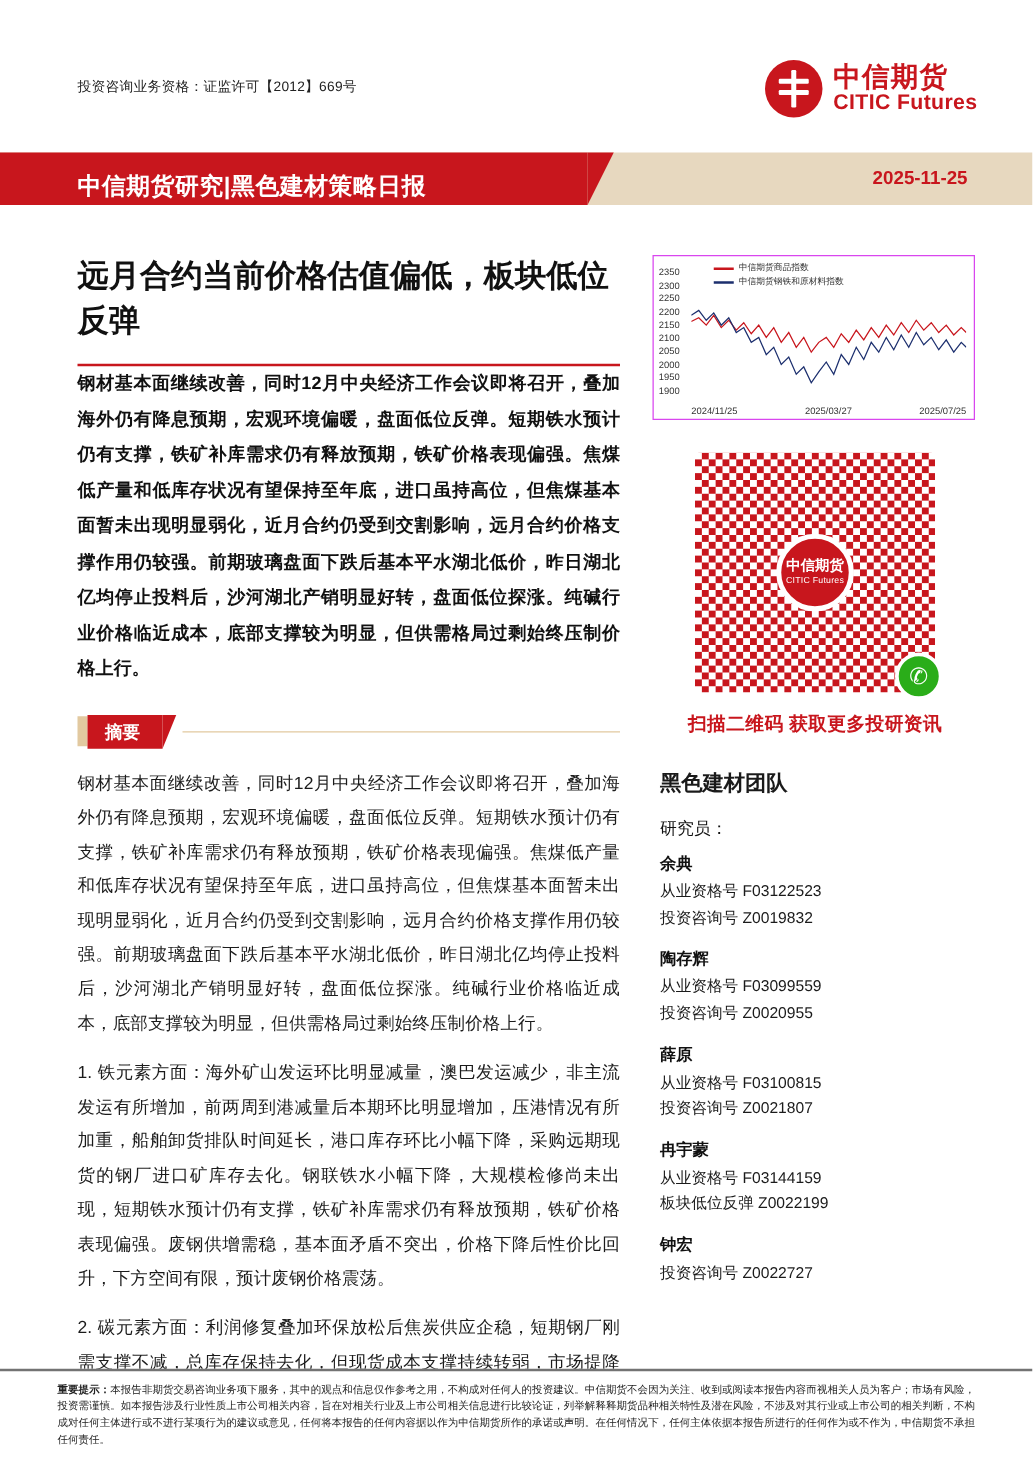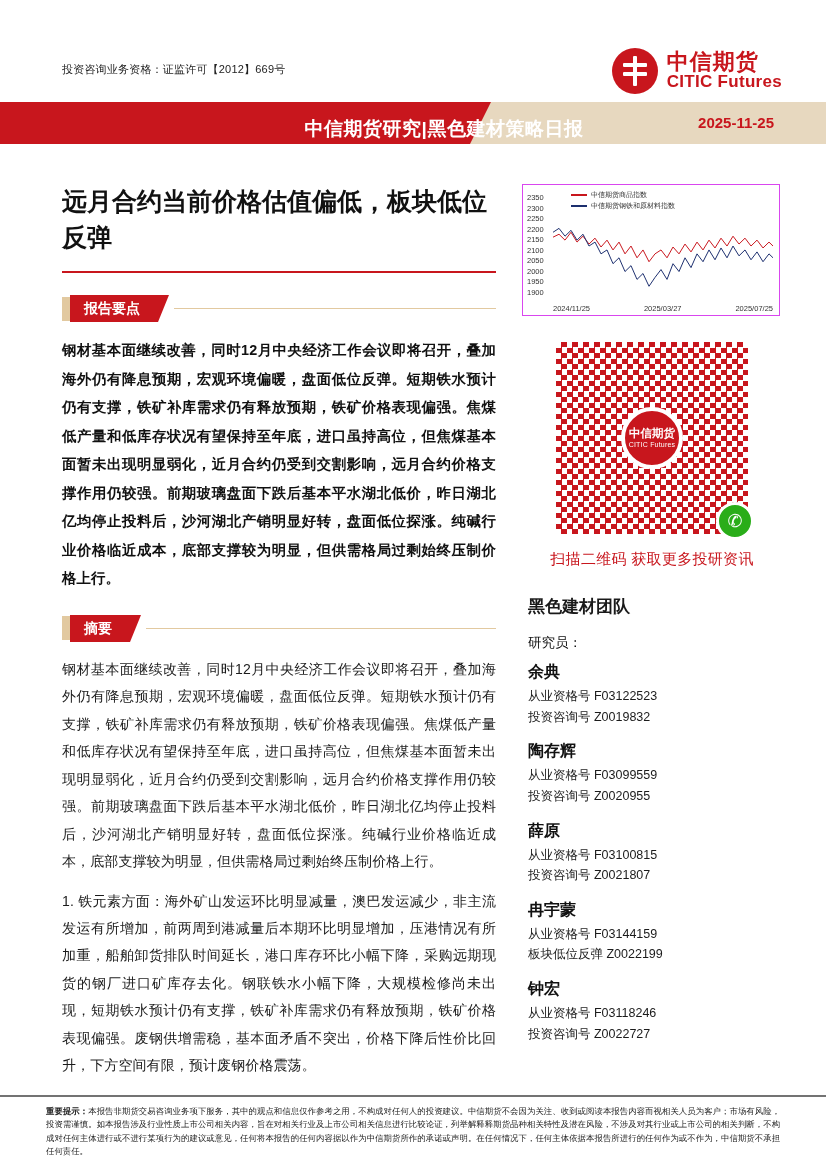--- a/index.html
+++ b/index.html
@@ -34,22 +34,22 @@
   .logo-mark::after {
     content:""; position:absolute; left:50%; top:15px; transform:translateX(-50%);
     width: 24px; height: 4px; background:#fff; border-radius:1px;
     box-shadow: 0 9px 0 0 #fff;
   }
   .logo-text-cn { font-size: 22px; font-weight: bold; color:#c8161d; line-height:1.05; letter-spacing:1px;}
   .logo-text-en { font-size: 17px; font-weight: bold; color:#c8161d; line-height:1.1; letter-spacing:.3px;}
 
   
   .band {
-    margin-top: 8px; height: 54px; position: relative;
-    display: flex; align-items: center; justify-content: center;
+    margin-top: 28px; height: 54px; position: relative;
+    display: flex; align-items: center;
   }
   .band-red {
     position:absolute; left:0; top:0; height:42px; width: 470px;
     background:#c8161d;
   }
   .band-red::after{
     content:""; position:absolute; right:-21px; top:0; width:0; height:0;
     border-top: 42px solid #c8161d; border-right: 21px solid transparent;
   }
   .band-tan {
@@ -135,27 +135,27 @@
     align-items:center; justify-content:center; line-height:1.15;
   }
   .qr-center .c1 { font-size: 11.5px; font-weight:bold; }
   .qr-center .c2 { font-size: 7px; letter-spacing:.2px; }
   .qr-badge {
     position:absolute; right:-6px; bottom:-6px; width:38px; height:38px;
     border-radius:50%; background:#2aad19; border:3px solid #fff;
     display:flex; align-items:center; justify-content:center; color:#fff; font-size:18px;
   }
   .qr-caption {
-    text-align:center; color:#c8161d; font-size: 15px; font-weight:normal;
+    text-align:center; color:#c8161d; font-size: 15px; font-weight:bold;
     margin-top: 16px; letter-spacing:.3px;
   }
   .team-title { font-size: 17px; font-weight: bold; margin: 26px 0 0 6px; }
   .team-sub { font-size: 13.5px; margin: 16px 0 10px 6px; color:#111; }
   .analyst { margin: 0 0 14px 6px; }
-  .analyst .nm { font-size: 16px; font-weight: bold; color:#111; margin-bottom:3px; }
+  .analyst .nm { font-size: 13px; font-weight: bold; color:#111; margin-bottom:3px; }
   .analyst .ln { font-size: 12.5px; color:#1b1b1b; line-height:1.65; }
 
   
   .footer {
     position:absolute; left:0; right:0; bottom:0; padding: 8px 46px 10px 46px;
     border-top: 2px solid #737373; background:#fff;
   }
   .footer p {
     margin:0; font-size: 8.4px; line-height: 1.62; color:#222; text-align: justify;
   }
@@ -183,25 +183,20 @@
     <div class="band-title">中信期货研究|黑色建材策略日报</div>
     <div class="band-date">2025-11-25</div>
   </div>
 
   <div class="content">
 
     <div class="col-left">
       <div class="headline">远月合约当前价格估值偏低，板块低位反弹</div>
       <div class="hr-red"></div>
 
-      <div class="tag">
-        <div class="tag-bar"></div>
-        <div class="tag-box">报告要点</div>
-        <div class="tag-rule"></div>
-      </div>
       <div class="bold-para">钢材基本面继续改善，同时12月中央经济工作会议即将召开，叠加海外仍有降息预期，宏观环境偏暖，盘面低位反弹。短期铁水预计仍有支撑，铁矿补库需求仍有释放预期，铁矿价格表现偏强。焦煤低产量和低库存状况有望保持至年底，进口虽持高位，但焦煤基本面暂未出现明显弱化，近月合约仍受到交割影响，远月合约价格支撑作用仍较强。前期玻璃盘面下跌后基本平水湖北低价，昨日湖北亿均停止投料后，沙河湖北产销明显好转，盘面低位探涨。纯碱行业价格临近成本，底部支撑较为明显，但供需格局过剩始终压制价格上行。</div>
 
       <div class="tag">
         <div class="tag-bar"></div>
         <div class="tag-box">摘要</div>
         <div class="tag-rule"></div>
       </div>
 
       <p class="para">钢材基本面继续改善，同时12月中央经济工作会议即将召开，叠加海外仍有降息预期，宏观环境偏暖，盘面低位反弹。短期铁水预计仍有支撑，铁矿补库需求仍有释放预期，铁矿价格表现偏强。焦煤低产量和低库存状况有望保持至年底，进口虽持高位，但焦煤基本面暂未出现明显弱化，近月合约仍受到交割影响，远月合约价格支撑作用仍较强。前期玻璃盘面下跌后基本平水湖北低价，昨日湖北亿均停止投料后，沙河湖北产销明显好转，盘面低位探涨。纯碱行业价格临近成本，底部支撑较为明显，但供需格局过剩始终压制价格上行。</p>
       <p class="para num">1.  铁元素方面：海外矿山发运环比明显减量，澳巴发运减少，非主流发运有所增加，前两周到港减量后本期环比明显增加，压港情况有所加重，船舶卸货排队时间延长，港口库存环比小幅下降，采购远期现货的钢厂进口矿库存去化。钢联铁水小幅下降，大规模检修尚未出现，短期铁水预计仍有支撑，铁矿补库需求仍有释放预期，铁矿价格表现偏强。废钢供增需稳，基本面矛盾不突出，价格下降后性价比回升，下方空间有限，预计废钢价格震荡。</p>
@@ -279,21 +274,20 @@
         <div class="ln">从业资格号 F03100815</div>
         <div class="ln">投资咨询号 Z0021807</div>
       </div>
       <div class="analyst">
         <div class="nm">冉宇蒙</div>
         <div class="ln">从业资格号 F03144159</div>
         <div class="ln">板块低位反弹 Z0022199</div>
       </div>
       <div class="analyst">
         <div class="nm">钟宏</div>
-        <div class="ln">从业资格号 F03118246</div>
         <div class="ln">投资咨询号 Z0022727</div>
       </div>
 
     </div>
   </div>
 
   <div class="footer">
     <p><span class="lead">重要提示：</span><span>本报告非期货交易咨询业务项下服务，其中的观点和信息仅作参考之用，不构成对任何人的投资建议。中信期货不会因为关注、收到或阅读本报告内容而视相关人员为客户；市场有风险，投资需谨慎。如本报告涉及行业性质上市公司相关内容，旨在对相关行业及上市公司相关信息进行比较论证，列举解释释期货品种相关特性及潜在风险，不涉及对其行业或上市公司的相关判断，不构成对任何主体进行或不进行某项行为的建议或意见，任何将本报告的任何内容据以作为中信期货所作的承诺或声明。在任何情况下，任何主体依据本报告所进行的任何作为或不作为，中信期货不承担任何责任。</span></p>
   </div>
 

